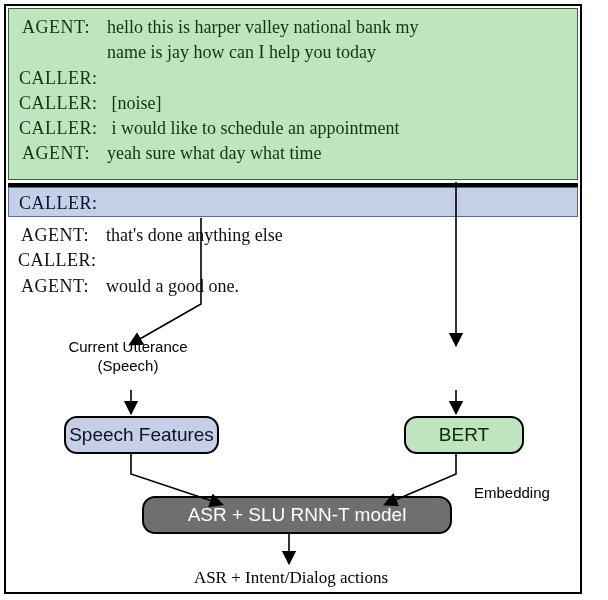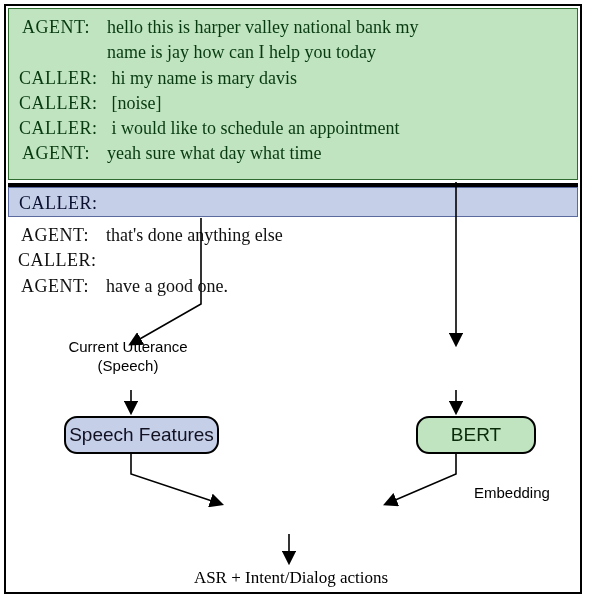--- a/index.html
+++ b/index.html
@@ -108,21 +108,21 @@
     align-items: center;
     justify-content: center;
     text-align: center;
     margin-left: 8px;
   }
   .box.speech {
     left: 50px; top: 410px; width: 155px; height: 38px;
     background: #c6cfe8; color: #112;
   }
   .box.bert {
-    left: 402px; top: 410px; width: 120px; height: 38px;
+    left: 390px; top: 410px; width: 120px; height: 38px;
     background: #bfe4bf; color: #0a2a0a;
   }
   .box.rnnt {
     left: 128px; top: 490px; width: 310px; height: 38px;
     background: #6f6f6f; color: #fff;
   }
   .output-label {
     position: absolute;
     left: 150px; top: 562px; width: 270px;
     font-family: Liberation Serif, serif;
@@ -146,21 +146,20 @@
   <div class="history-box">
     <div class="turn">
       <span class="speaker">AGENT:</span>
       <span class="utt">hello this is harper valley national bank my</span>
     </div>
     <div class="turn">
       <span class="utt cont">name is jay how can I help you today</span>
     </div>
     <div class="turn">
       <span class="speaker">CALLER:</span>
-      <span class="utt">hi my name is mary davis</span>
     </div>
     <div class="turn">
       <span class="speaker">CALLER:</span>
       <span class="utt">[noise]</span>
     </div>
     <div class="turn">
       <span class="speaker">CALLER:</span>
       <span class="utt">i would like to schedule an appointment</span>
     </div>
     <div class="turn">
@@ -180,31 +179,32 @@
   <div class="remaining-box">
     <div class="turn">
       <span class="speaker">AGENT:</span>
       <span class="utt">that's done anything else</span>
     </div>
     <div class="turn">
       <span class="speaker">CALLER:</span>
     </div>
     <div class="turn">
       <span class="speaker">AGENT:</span>
-      <span class="utt">have a good one.</span>
+      <span class="utt">would a good one.</span>
     </div>
   </div>
 
   <div class="flow-label left">
     <span>Current Utterance</span><br>
     <span>(Speech)</span>
   </div>
 
   <div class="box speech">Speech Features</div>
   <div class="box bert">BERT</div>
+  <div class="box rnnt">ASR + SLU RNN-T model</div>
 
   <div class="embed-label">Embedding</div>
   <div class="output-label">ASR + Intent/Dialog actions</div>
 
   <svg class="arrows">
     <defs>
       <marker id="arrowhead" markerWidth="9" markerHeight="9" refX="7" refY="4.5" orient="auto">
         <path d="M0,0 L9,4.5 L0,9 Z" fill="#000"></path>
       </marker>
     </defs>

